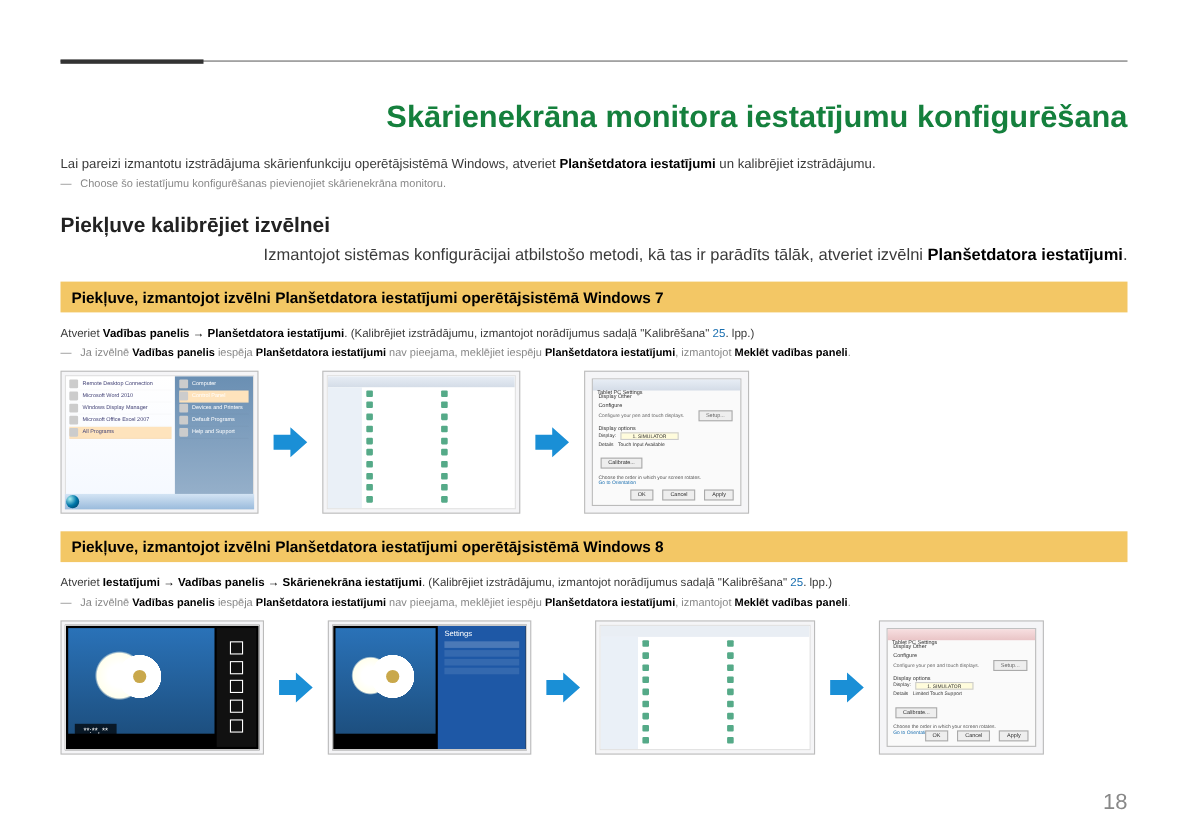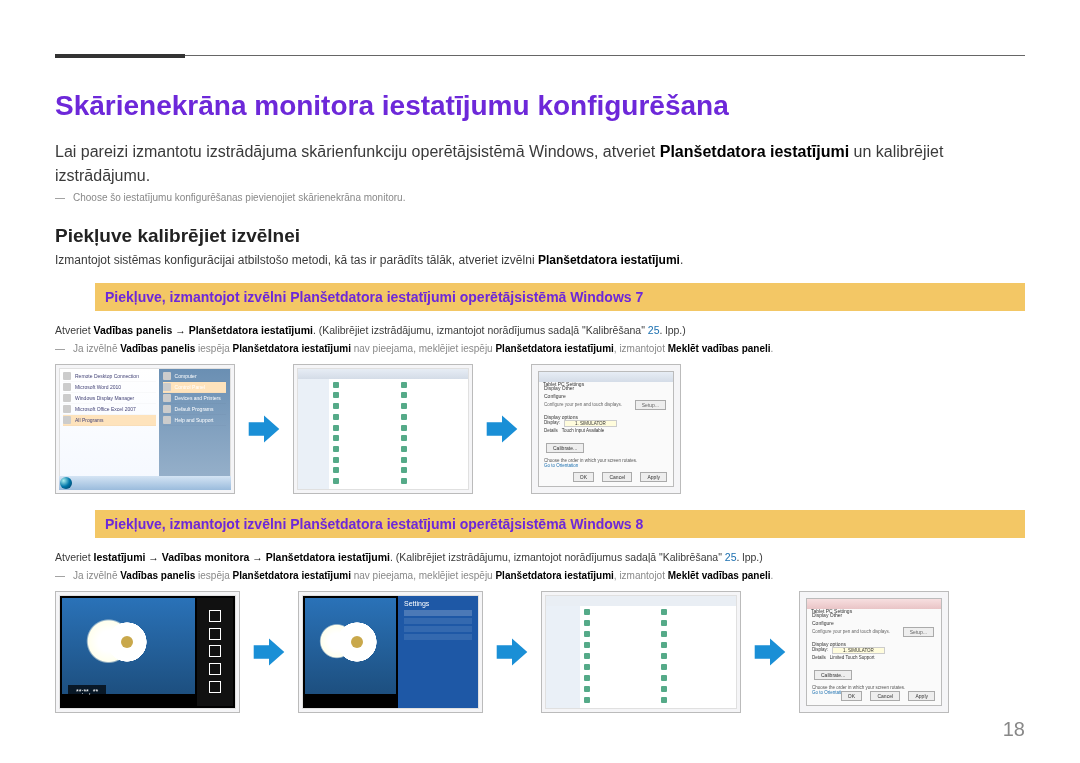--- a/index.html
+++ b/index.html
@@ -24,25 +24,26 @@
     top: 54px;
     left: 55px;
     width: 130px;
     height: 4px;
     background: #333;
   }
   h1 {
     margin-top: 40px;
     font-size: 28px;
     font-weight: 600;
-    color: #6d28d9;
+    color: #15803d;
+    text-align: right;
   }
   .intro {
     margin-top: 18px;
-    font-size: 16px;
+    font-size: 12px;
     line-height: 1.5;
     color: #3a3a3a;
   }
   .note {
     font-size: 10px;
     color: #888;
     margin-top: 4px;
     padding-left: 18px;
     position: relative;
   }
@@ -53,32 +54,32 @@
     top: 0;
     color: #888;
   }
   h2 {
     margin-top: 22px;
     font-size: 19px;
     font-weight: 600;
     color: #222;
   }
   .subintro {
-    font-size: 12px;
+    font-size: 15px;
     margin-top: 6px;
     color: #3a3a3a;
+    text-align: right;
   }
   .band {
     background: #f3c765;
-    color: #6d28d9;
+    color: #000000;
     font-size: 14px;
     font-weight: 600;
     padding: 6px 10px;
     margin-top: 16px;
-    margin-left: 40px;
   }
   .para {
     font-size: 10.5px;
     margin-top: 12px;
     color: #3a3a3a;
     line-height: 1.5;
   }
   .link { color: #1a6fb0; }
   b { font-weight: 700; color: #000; }
 
@@ -290,21 +291,21 @@
           <span class="btn-sm">Cancel</span>
           <span class="btn-sm">Apply</span>
         </div>
       </div>
     </div>
   </div>
 </div>
 
 <div class="band">Piekļuve, izmantojot izvēlni Planšetdatora iestatījumi operētājsistēmā Windows 8</div>
 <p class="para">
-  <span>Atveriet </span><b>Iestatījumi → Vadības monitora → Planšetdatora iestatījumi</b><span>. (Kalibrējiet izstrādājumu, izmantojot norādījumus sadaļā "Kalibrēšana" </span><span class="link">25</span><span>. lpp.)</span>
+  <span>Atveriet </span><b>Iestatījumi → Vadības panelis → Skārienekrāna iestatījumi</b><span>. (Kalibrējiet izstrādājumu, izmantojot norādījumus sadaļā "Kalibrēšana" </span><span class="link">25</span><span>. lpp.)</span>
 </p>
 <p class="note">
   <span>Ja izvēlnē </span><b>Vadības panelis</b><span> iespēja </span><b>Planšetdatora iestatījumi</b><span> nav pieejama, meklējiet iespēju </span><b>Planšetdatora iestatījumi</b><span>, izmantojot </span><b>Meklēt vadības paneli</b><span>.</span>
 </p>
 
 <div class="flow">
   <div class="shot win8-desktop">
     <div class="shot-inner" style="background:#000;">
       <div class="wallpaper">
           <div class="daisy"></div>

